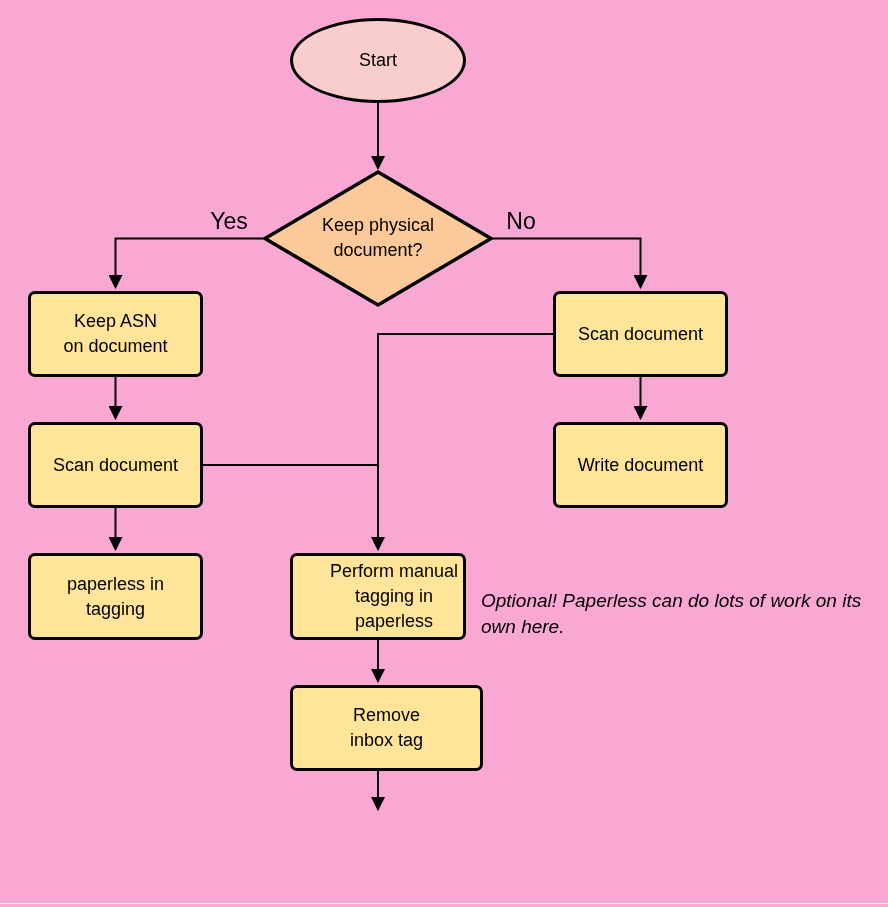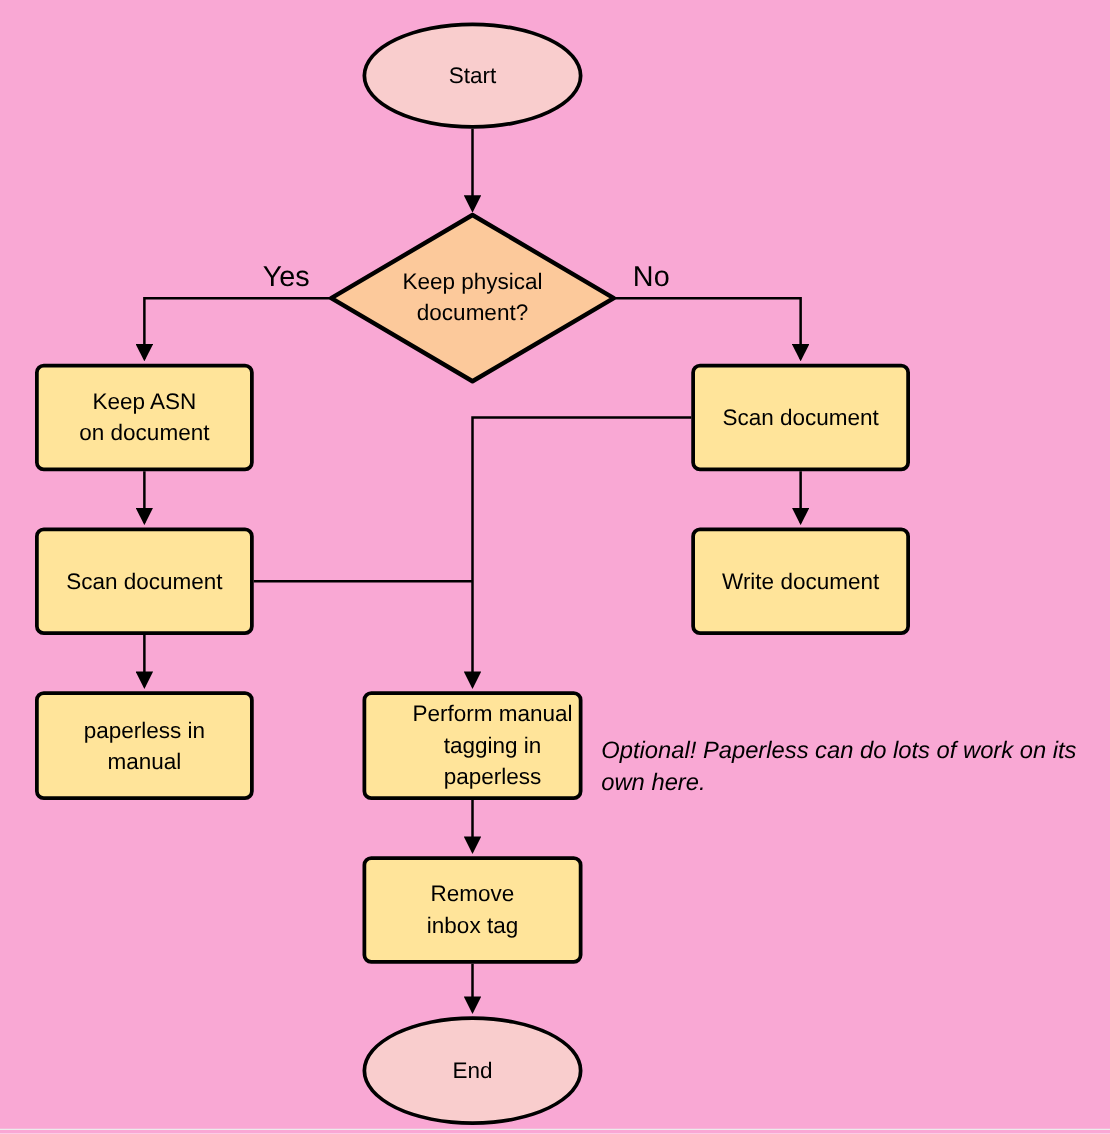--- a/index.html
+++ b/index.html
@@ -24,21 +24,21 @@
   .process   { background:var(--process-fill,#FFE49A); border:3px solid var(--stroke,#000); border-radius:7px; }
   .terminator{ background:var(--terminator-fill,#F9CDCD); border:3px solid var(--stroke,#000); border-radius:50%; }
 
   #node-start        { left:290px; top:18px;  width:176px; height:85px; }
   #node-write-asn    { left:28px;  top:291px; width:175px; height:86px; }
   #node-scan-left    { left:28px;  top:422px; width:175px; height:86px; }
   #node-archive      { left:28px;  top:553px; width:175px; height:87px; }
   #node-scan-right   { left:553px; top:291px; width:175px; height:86px; }
   #node-trash        { left:553px; top:422px; width:175px; height:86px; }
   #node-tagging      { left:290px; top:553px; width:176px; height:87px;padding-left:32px; }
-  #node-remove-inbox { left:290px; top:685px; width:176px; height:86px; }
+  #node-remove-inbox { left:290px; top:685px; width:193px; height:86px; }
   #node-end          { left:290px; top:813px; width:176px; height:87px; }
 
   #decision-label {
     position:absolute; left:278px; top:213px; width:200px;
     text-align:center; font-size:18px; line-height:25px;
   }
   .edge-label { position:absolute; font-size:23px; line-height:20px; text-align:center; width:48px; }
   #edge-label-yes { left:205px; top:211px; }
   #edge-label-no  { left:497px; top:211px; }
 
@@ -93,21 +93,21 @@
     <div>Keep ASN</div>
     <div>on document</div>
   </div>
 
   <div class="node process" id="node-scan-left">
     <span>Scan document</span>
   </div>
 
   <div class="node process" id="node-archive">
     <div>paperless in</div>
-    <div>manual</div>
+    <div>tagging</div>
   </div>
 
   <div class="node process" id="node-scan-right">
     <span>Scan document</span>
   </div>
 
   <div class="node process" id="node-trash">
     <span>Write document</span>
   </div>
 
@@ -115,20 +115,17 @@
     <div>Perform manual</div>
     <div>tagging in</div>
     <div>paperless</div>
   </div>
 
   <div class="node process" id="node-remove-inbox">
     <div>Remove</div>
     <div>inbox tag</div>
   </div>
 
-  <div class="node terminator" id="node-end">
-    <span>End</span>
-  </div>
 
   <div id="annotation">Optional! Paperless can do lots of work on its own here.</div>
 
   <div id="bottom-border"></div>
 </div>
 
 </body></html>

